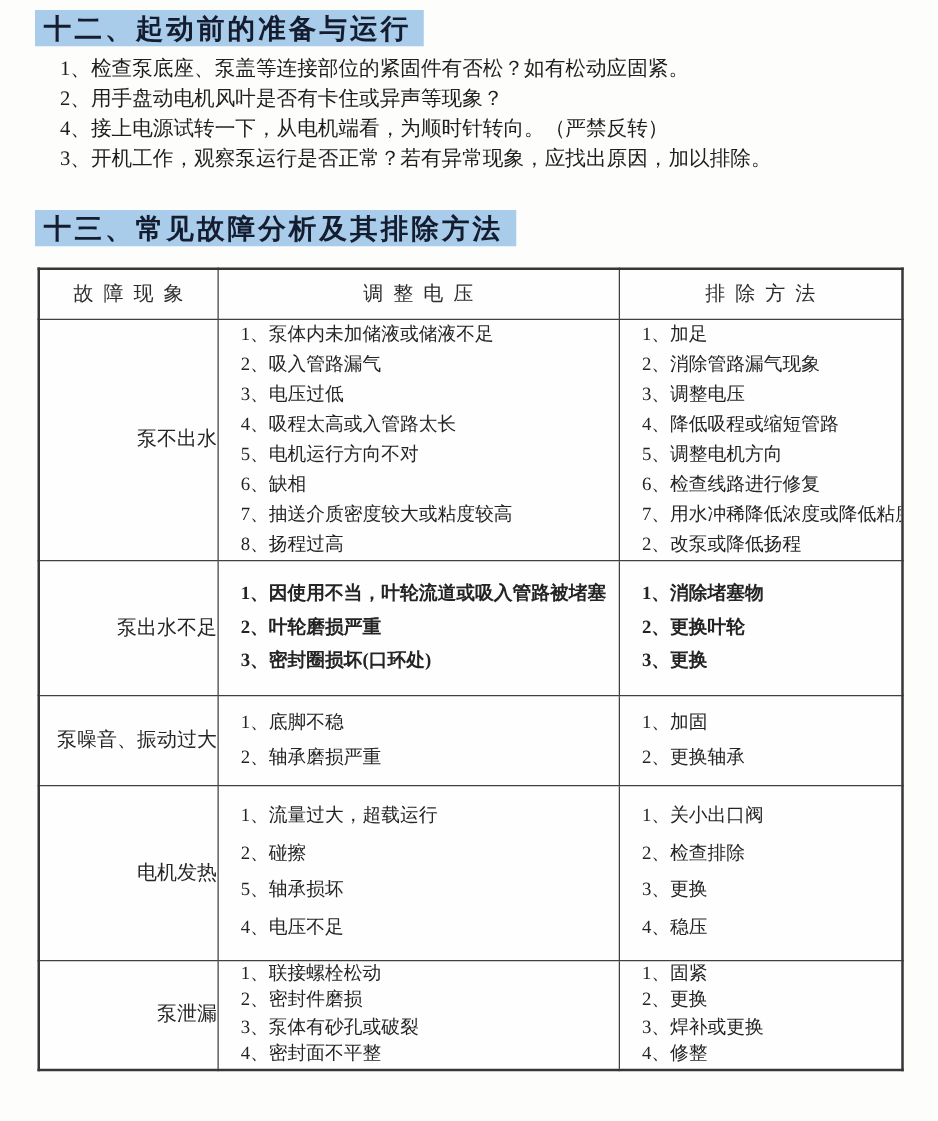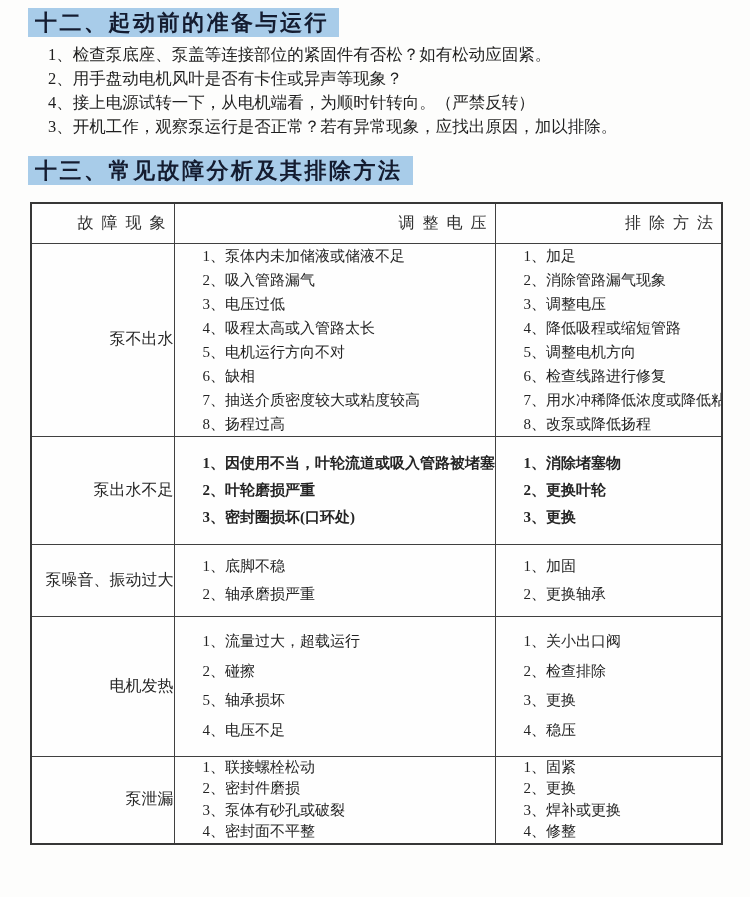--- a/index.html
+++ b/index.html
@@ -22,21 +22,21 @@
     font-family: "Liberation Sans", "DejaVu Sans", sans-serif;
     font-weight: bold;
     font-size: 22px;
     line-height: 29px;
     letter-spacing: 2.5px;
     padding: 0 10px 0 7px;
   }
   .h1 { margin: 8px 12px 0 28px; }
   .h2 { margin: 13px 0 0 28px; }
   .prep-list {
-    margin: 6px 24px 4px 48px;
+    margin: 6px 24px 16px 48px;
     font-size: 16.5px;
     line-height: 24px;
     color: #1e1e1e;
   }
   .prep-item {
     padding-left: 26px;
     text-indent: -26px;
   }
   table.fault-table {
     border-collapse: collapse;
@@ -50,41 +50,41 @@
     border: 1.5px solid #404040;
     padding: 0;
     vertical-align: middle;
     overflow: hidden;
   }
   .fault-table thead tr { height: 40px; }
   .fault-table th {
     font-weight: normal;
     font-size: 16px;
     color: #2d2d2d;
-    text-align: right;
+    text-align: center;
     letter-spacing: 0.5em;
     text-indent: 0.5em;
   }
   tr.r1 { height: 192px; }
   tr.r2 { height: 108px; }
   tr.r3 { height: 72px;  }
   tr.r4 { height: 140px; }
   tr.r5 { height: 80px;  }
   td.ph {
     text-align: right;
     font-size: 16px;
     color: #262626;
   }
   .lines {
     display: flex;
     flex-direction: column;
     justify-content: center;
     height: 100%;
     box-sizing: border-box;
-    padding-left: 28px;
+    padding-left: 18px;
     font-size: 15px;
     color: #242424;
   }
   .line { white-space: nowrap; }
   .r1 .lines { line-height: 24px; }
   .r2 .lines { line-height: 27px; font-weight: bold; }
   .r3 .lines { line-height: 28px; }
   .r4 .lines { line-height: 29.5px; }
   .r5 .lines { line-height: 21.5px; }
 </style>
@@ -140,21 +140,21 @@
         </td>
         <td>
           <div class="lines">
             <div class="line">1、加足</div>
             <div class="line">2、消除管路漏气现象</div>
             <div class="line">3、调整电压</div>
             <div class="line">4、降低吸程或缩短管路</div>
             <div class="line">5、调整电机方向</div>
             <div class="line">6、检查线路进行修复</div>
             <div class="line">7、用水冲稀降低浓度或降低粘度</div>
-            <div class="line">8、改泵或降低扬程</div>
+            <div class="line">2、改泵或降低扬程</div>
           </div>
         </td>
       </tr>
       <tr class="r2">
         <td class="ph">
           <span>泵出水不足</span>
         </td>
         <td>
           <div class="lines">
             <div class="line">1、因使用不当，叶轮流道或吸入管路被堵塞</div>

